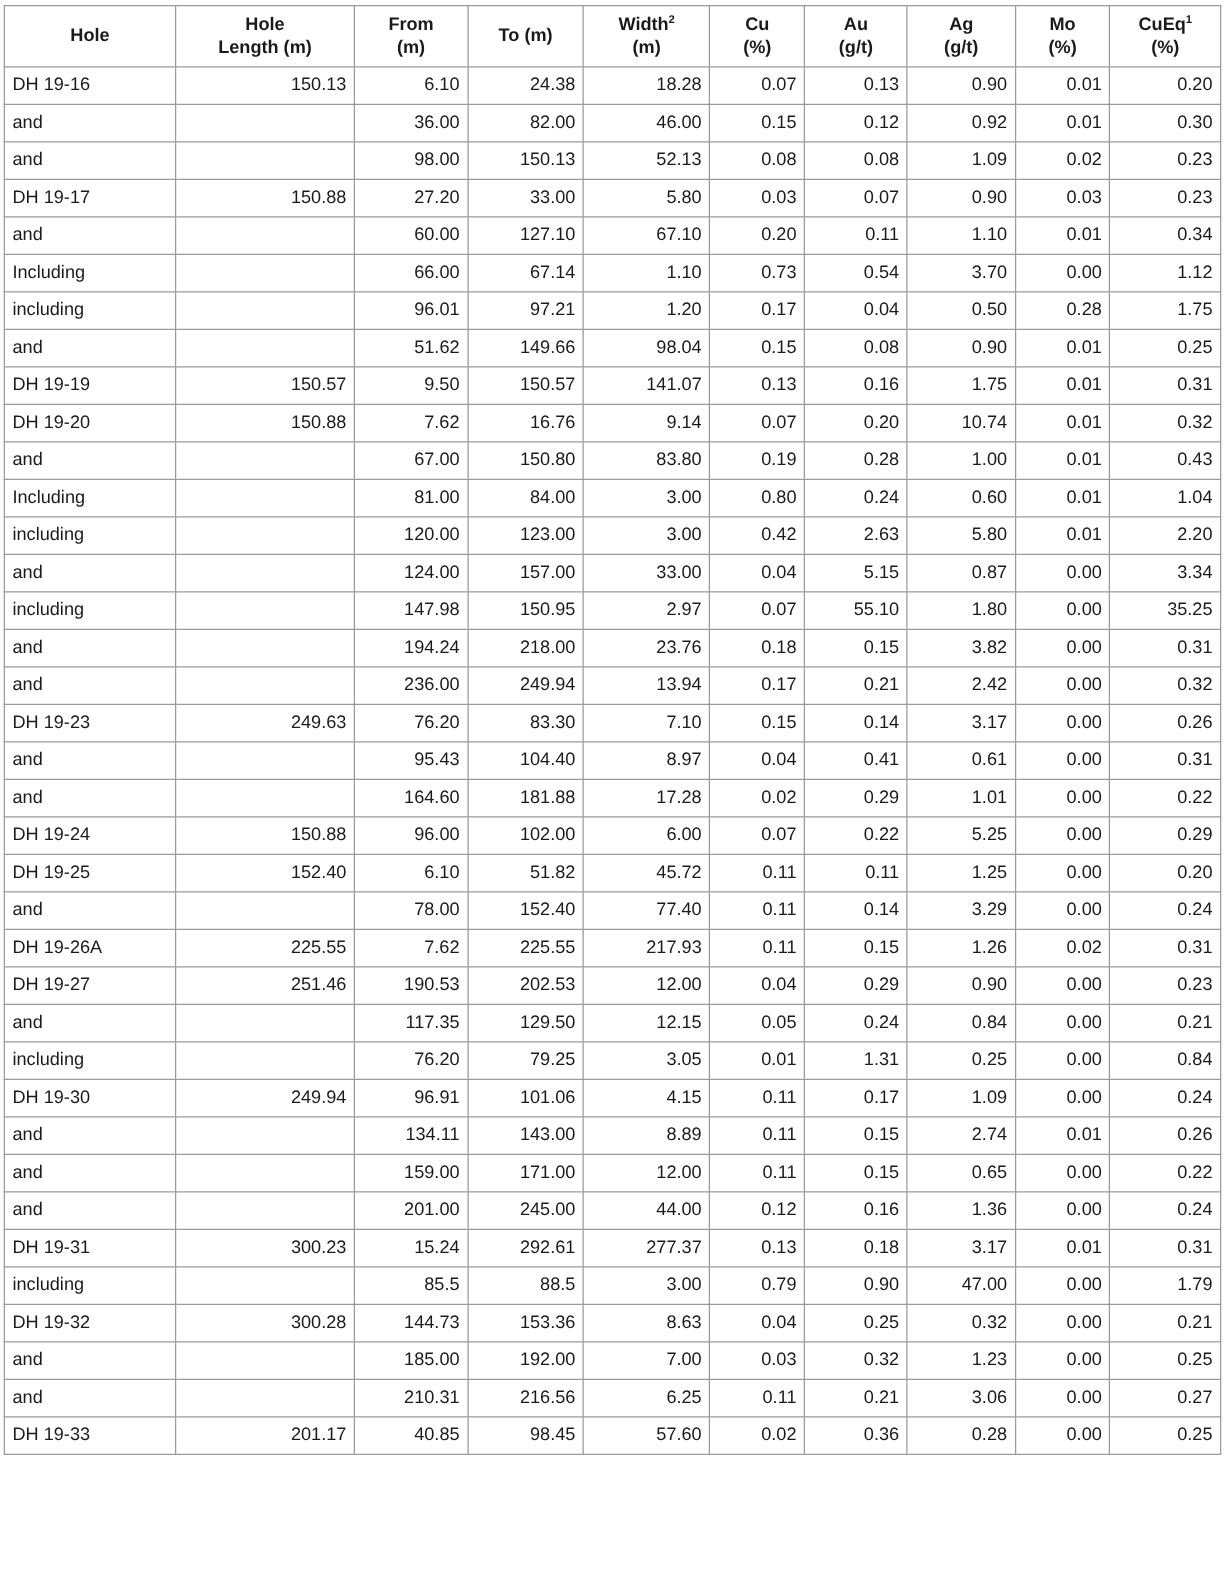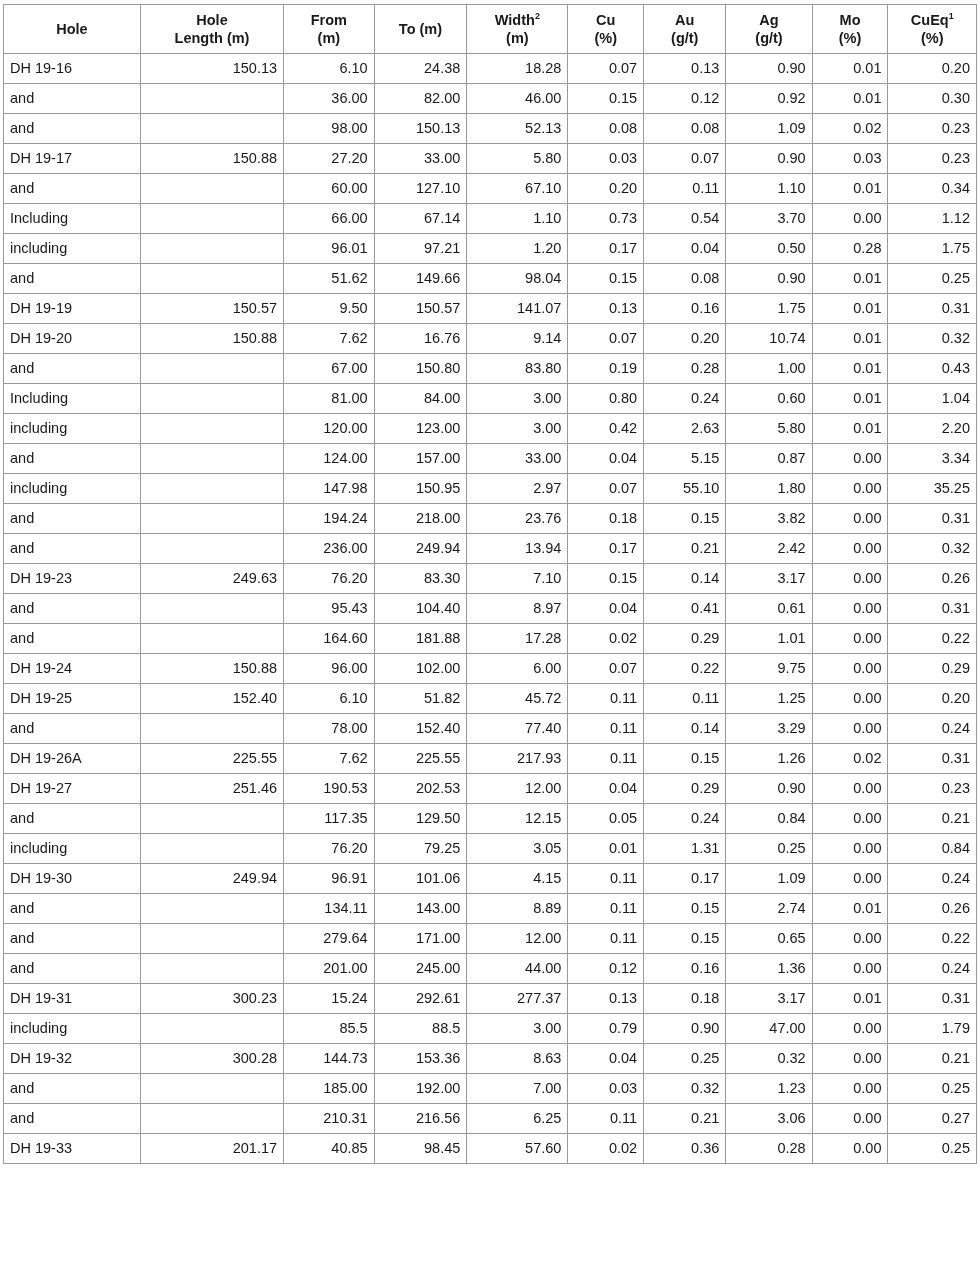--- a/index.html
+++ b/index.html
@@ -338,21 +338,21 @@
           <td class="num">0.22</td>
         </tr>
         <tr>
           <td class="c-hole">DH 19-24</td>
           <td class="num">150.88</td>
           <td class="num">96.00</td>
           <td class="num">102.00</td>
           <td class="num">6.00</td>
           <td class="num">0.07</td>
           <td class="num">0.22</td>
-          <td class="num">9.75</td>
+          <td class="num">5.25</td>
           <td class="num">0.00</td>
           <td class="num">0.29</td>
         </tr>
         <tr>
           <td class="c-hole">DH 19-25</td>
           <td class="num">152.40</td>
           <td class="num">6.10</td>
           <td class="num">51.82</td>
           <td class="num">45.72</td>
           <td class="num">0.11</td>
@@ -441,21 +441,21 @@
           <td class="num">8.89</td>
           <td class="num">0.11</td>
           <td class="num">0.15</td>
           <td class="num">2.74</td>
           <td class="num">0.01</td>
           <td class="num">0.26</td>
         </tr>
         <tr>
           <td class="c-hole">and</td>
           <td class="num"></td>
-          <td class="num">279.64</td>
+          <td class="num">159.00</td>
           <td class="num">171.00</td>
           <td class="num">12.00</td>
           <td class="num">0.11</td>
           <td class="num">0.15</td>
           <td class="num">0.65</td>
           <td class="num">0.00</td>
           <td class="num">0.22</td>
         </tr>
         <tr>
           <td class="c-hole">and</td>

